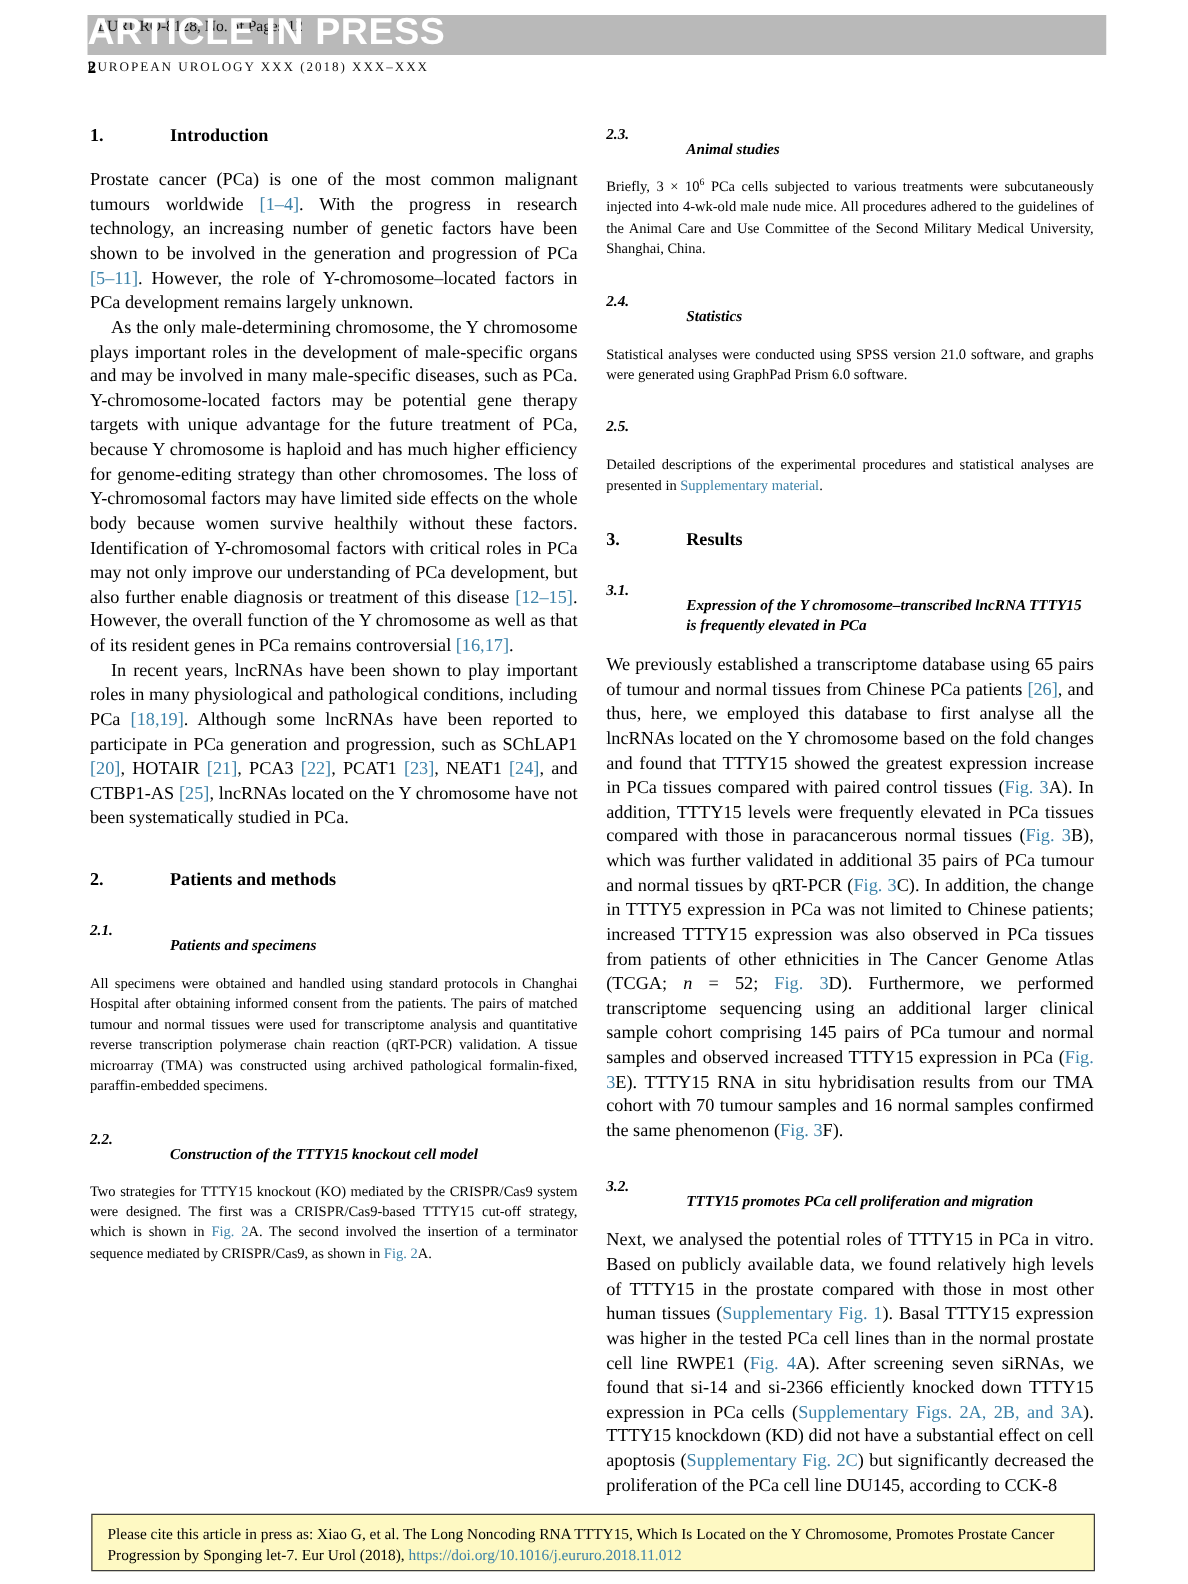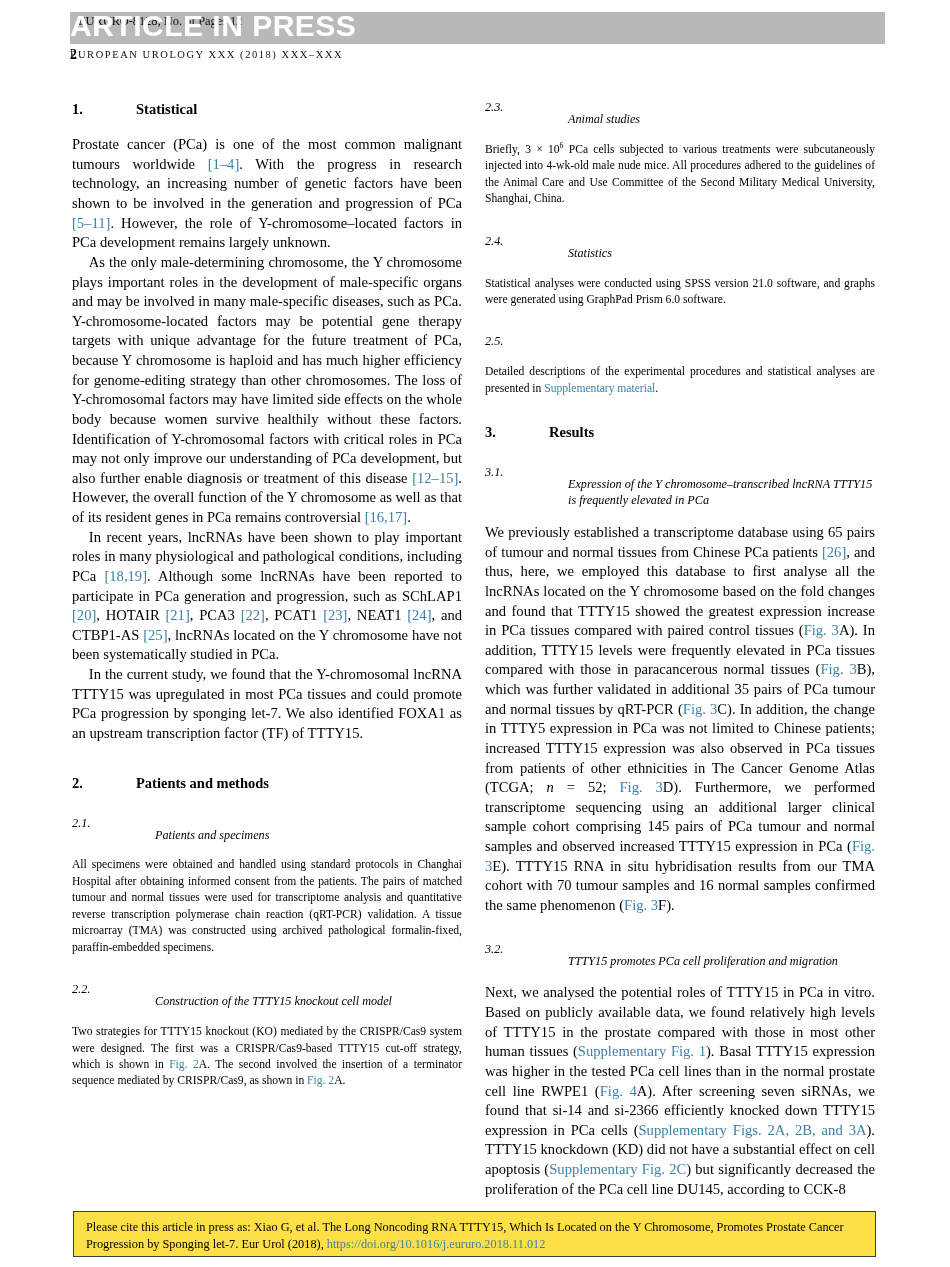--- a/index.html
+++ b/index.html
@@ -93,26 +93,25 @@
     font-size: 14.5px;
     font-weight: bold;
     margin: 0 0 0 0;
     display: flex;
     line-height: 1.25;
   }
   h2.sec .num { width: 64px; flex: 0 0 64px; }
 
   h3.sub {
     font-size: 12.2px;
-    font-weight: normal;
+    font-weight: bold;
     font-style: italic;
     margin: 0;
     display: flex;
     line-height: 1.3;
-    gap: 19px;
   }
   h3.sub .num { width: 64px; flex: 0 0 64px; font-style: italic; }
   h3.sub .txt { flex: 1; margin-top: 12px; }
 
   
   p {
     margin: 0;
     text-align: justify;
     text-justify: inter-word;
     hyphens: manual;
@@ -140,21 +139,21 @@
   .it { font-style: italic; }
   sup { font-size: 0.68em; vertical-align: super; line-height: 0; }
 
   
   .cite-box {
     position: absolute;
     left: 73px;
     top: 1211px;
     width: 803px;
     height: 46px;
-    background: #fde047;
+    background: #fef9c3;
     border: 1px solid #3d3d3d;
     box-sizing: border-box;
     padding: 7px 12px 0 12px;
   }
   .cite-text {
     font-size: 12.3px;
     line-height: 1.42;
     color: #000;
     text-align: left;
   }
@@ -170,31 +169,30 @@
 
   <div class="runhead">
     <div class="runhead-page">2</div>
     <div class="runhead-title">EUROPEAN UROLOGY XXX (2018) XXX–XXX</div>
   </div>
 
   <div class="col col-left">
 
     <h2 class="sec">
       <span class="num">1.</span>
-      <span>Statistical</span>
+      <span>Introduction</span>
     </h2>
     <div class="gap-after-head"></div>
 
     <p class="body"><span>Prostate cancer (PCa) is one of the most common malignant tumours worldwide </span><span class="lnk">[1–4]</span><span>. With the progress in research technology, an increasing number of genetic factors have been shown to be involved in the generation and progression of PCa </span><span class="lnk">[5–11]</span><span>. However, the role of Y-chromosome–located factors in PCa development remains largely unknown.</span></p>
 
     <p class="body indent"><span>As the only male-determining chromosome, the Y chromosome plays important roles in the development of male-specific organs and may be involved in many male-specific diseases, such as PCa. Y-chromosome-located factors may be potential gene therapy targets with unique advantage for the future treatment of PCa, because Y chromosome is haploid and has much higher efficiency for genome-editing strategy than other chromosomes. The loss of Y-chromosomal factors may have limited side effects on the whole body because women survive healthily without these factors. Identification of Y-chromosomal factors with critical roles in PCa may not only improve our understanding of PCa development, but also further enable diagnosis or treatment of this disease </span><span class="lnk">[12–15]</span><span>. However, the overall function of the Y chromosome as well as that of its resident genes in PCa remains controversial </span><span class="lnk">[16,17]</span><span>.</span></p>
 
     <p class="body indent"><span>In recent years, lncRNAs have been shown to play important roles in many physiological and pathological conditions, including PCa </span><span class="lnk">[18,19]</span><span>. Although some lncRNAs have been reported to participate in PCa generation and progression, such as SChLAP1 </span><span class="lnk">[20]</span><span>, HOTAIR </span><span class="lnk">[21]</span><span>, PCA3 </span><span class="lnk">[22]</span><span>, PCAT1 </span><span class="lnk">[23]</span><span>, NEAT1 </span><span class="lnk">[24]</span><span>, and CTBP1-AS </span><span class="lnk">[25]</span><span>, lncRNAs located on the Y chromosome have not been systematically studied in PCa.</span></p>
 
-    <p class="body indent">In the current study, we found that the Y-chromosomal lncRNA TTTY15 was upregulated in most PCa tissues and could promote PCa progression by sponging let-7. We also identified FOXA1 as an upstream transcription factor (TF) of TTTY15.</p>
 
     <div class="gap-sec"></div>
     <h2 class="sec">
       <span class="num">2.</span>
       <span>Patients and methods</span>
     </h2>
 
     <div class="gap-sub-top"></div>
     <h3 class="sub">
       <span class="num">2.1.</span>

